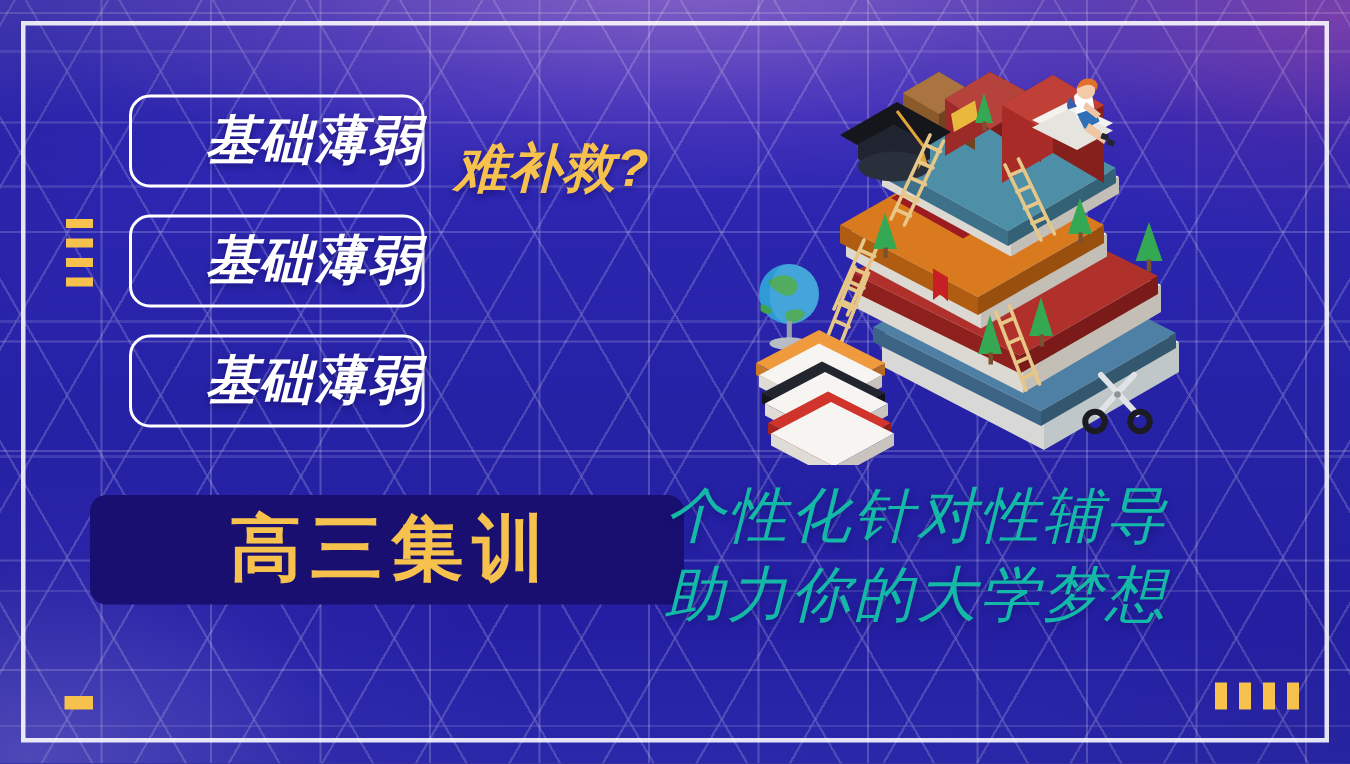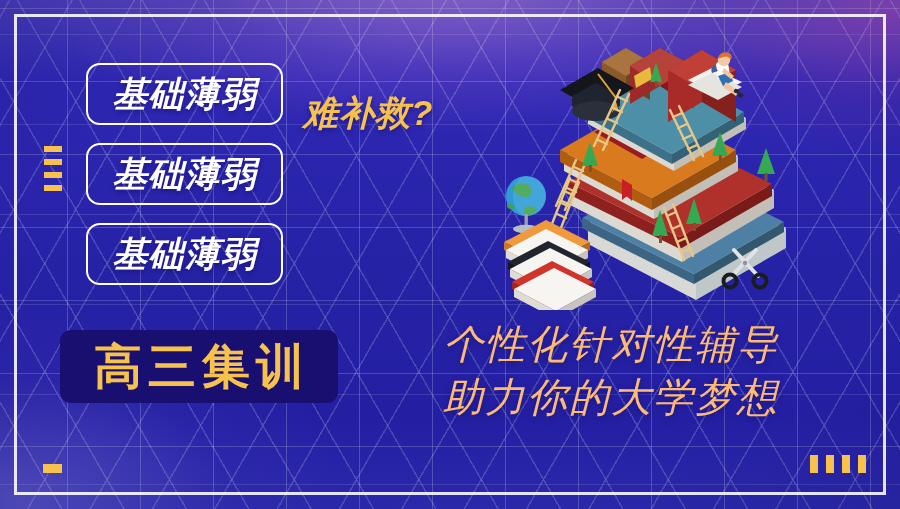--- a/index.html
+++ b/index.html
@@ -59,21 +59,21 @@
   .deco-right{position:absolute;left:810px;top:455px;display:flex;gap:8px;}
   .deco-right i{display:block;width:8px;height:18px;background:#F6C24D;}
 
   
   .rows{position:absolute;left:86px;top:62px;}
   .row{display:flex;align-items:center;height:63px;margin-bottom:17px;}
   .pill{
     width:197px;height:62px;
     border:2.5px solid #ffffff;
     border-radius:14px;
-    display:flex;align-items:center;justify-content:center;
+    display:flex;align-items:center;justify-content:flex-end;
   }
   .pill span{
     color:#ffffff;
     font-size:35px;
     font-weight:bold;
     font-style:italic;
     letter-spacing:1px;
     line-height:1;
     text-shadow:0 2px 5px rgba(10,5,70,.45);
   }
@@ -86,38 +86,38 @@
     letter-spacing:1px;
     line-height:1;
     text-shadow:0 2px 5px rgba(10,5,70,.45);
     white-space:nowrap;
     margin-top:37px;
   }
 
   
   .title-plate{
     position:absolute;left:60px;top:330px;
-    width:278px;height:73px;
+    width:396px;height:73px;
     background:#190F70;
     border-radius:11px;
     display:flex;align-items:center;justify-content:center;
   }
   .title-plate span{
     color:#F6C24D;
     font-size:48px;
     font-weight:bold;
     letter-spacing:6px;
     line-height:1;
     padding-left:6px;
   }
 
   
   .tagline{
     position:absolute;left:443px;top:318px;
-    color:#fdba74;
+    color:#14b8a6;
     font-size:40px;
     font-style:italic;
     font-weight:500;
     line-height:1.32;
     letter-spacing:2px;
     text-shadow:0 2px 6px rgba(10,5,70,.40);
   }
 
   
   .illus{position:absolute;left:498px;top:38px;width:320px;height:272px;}

